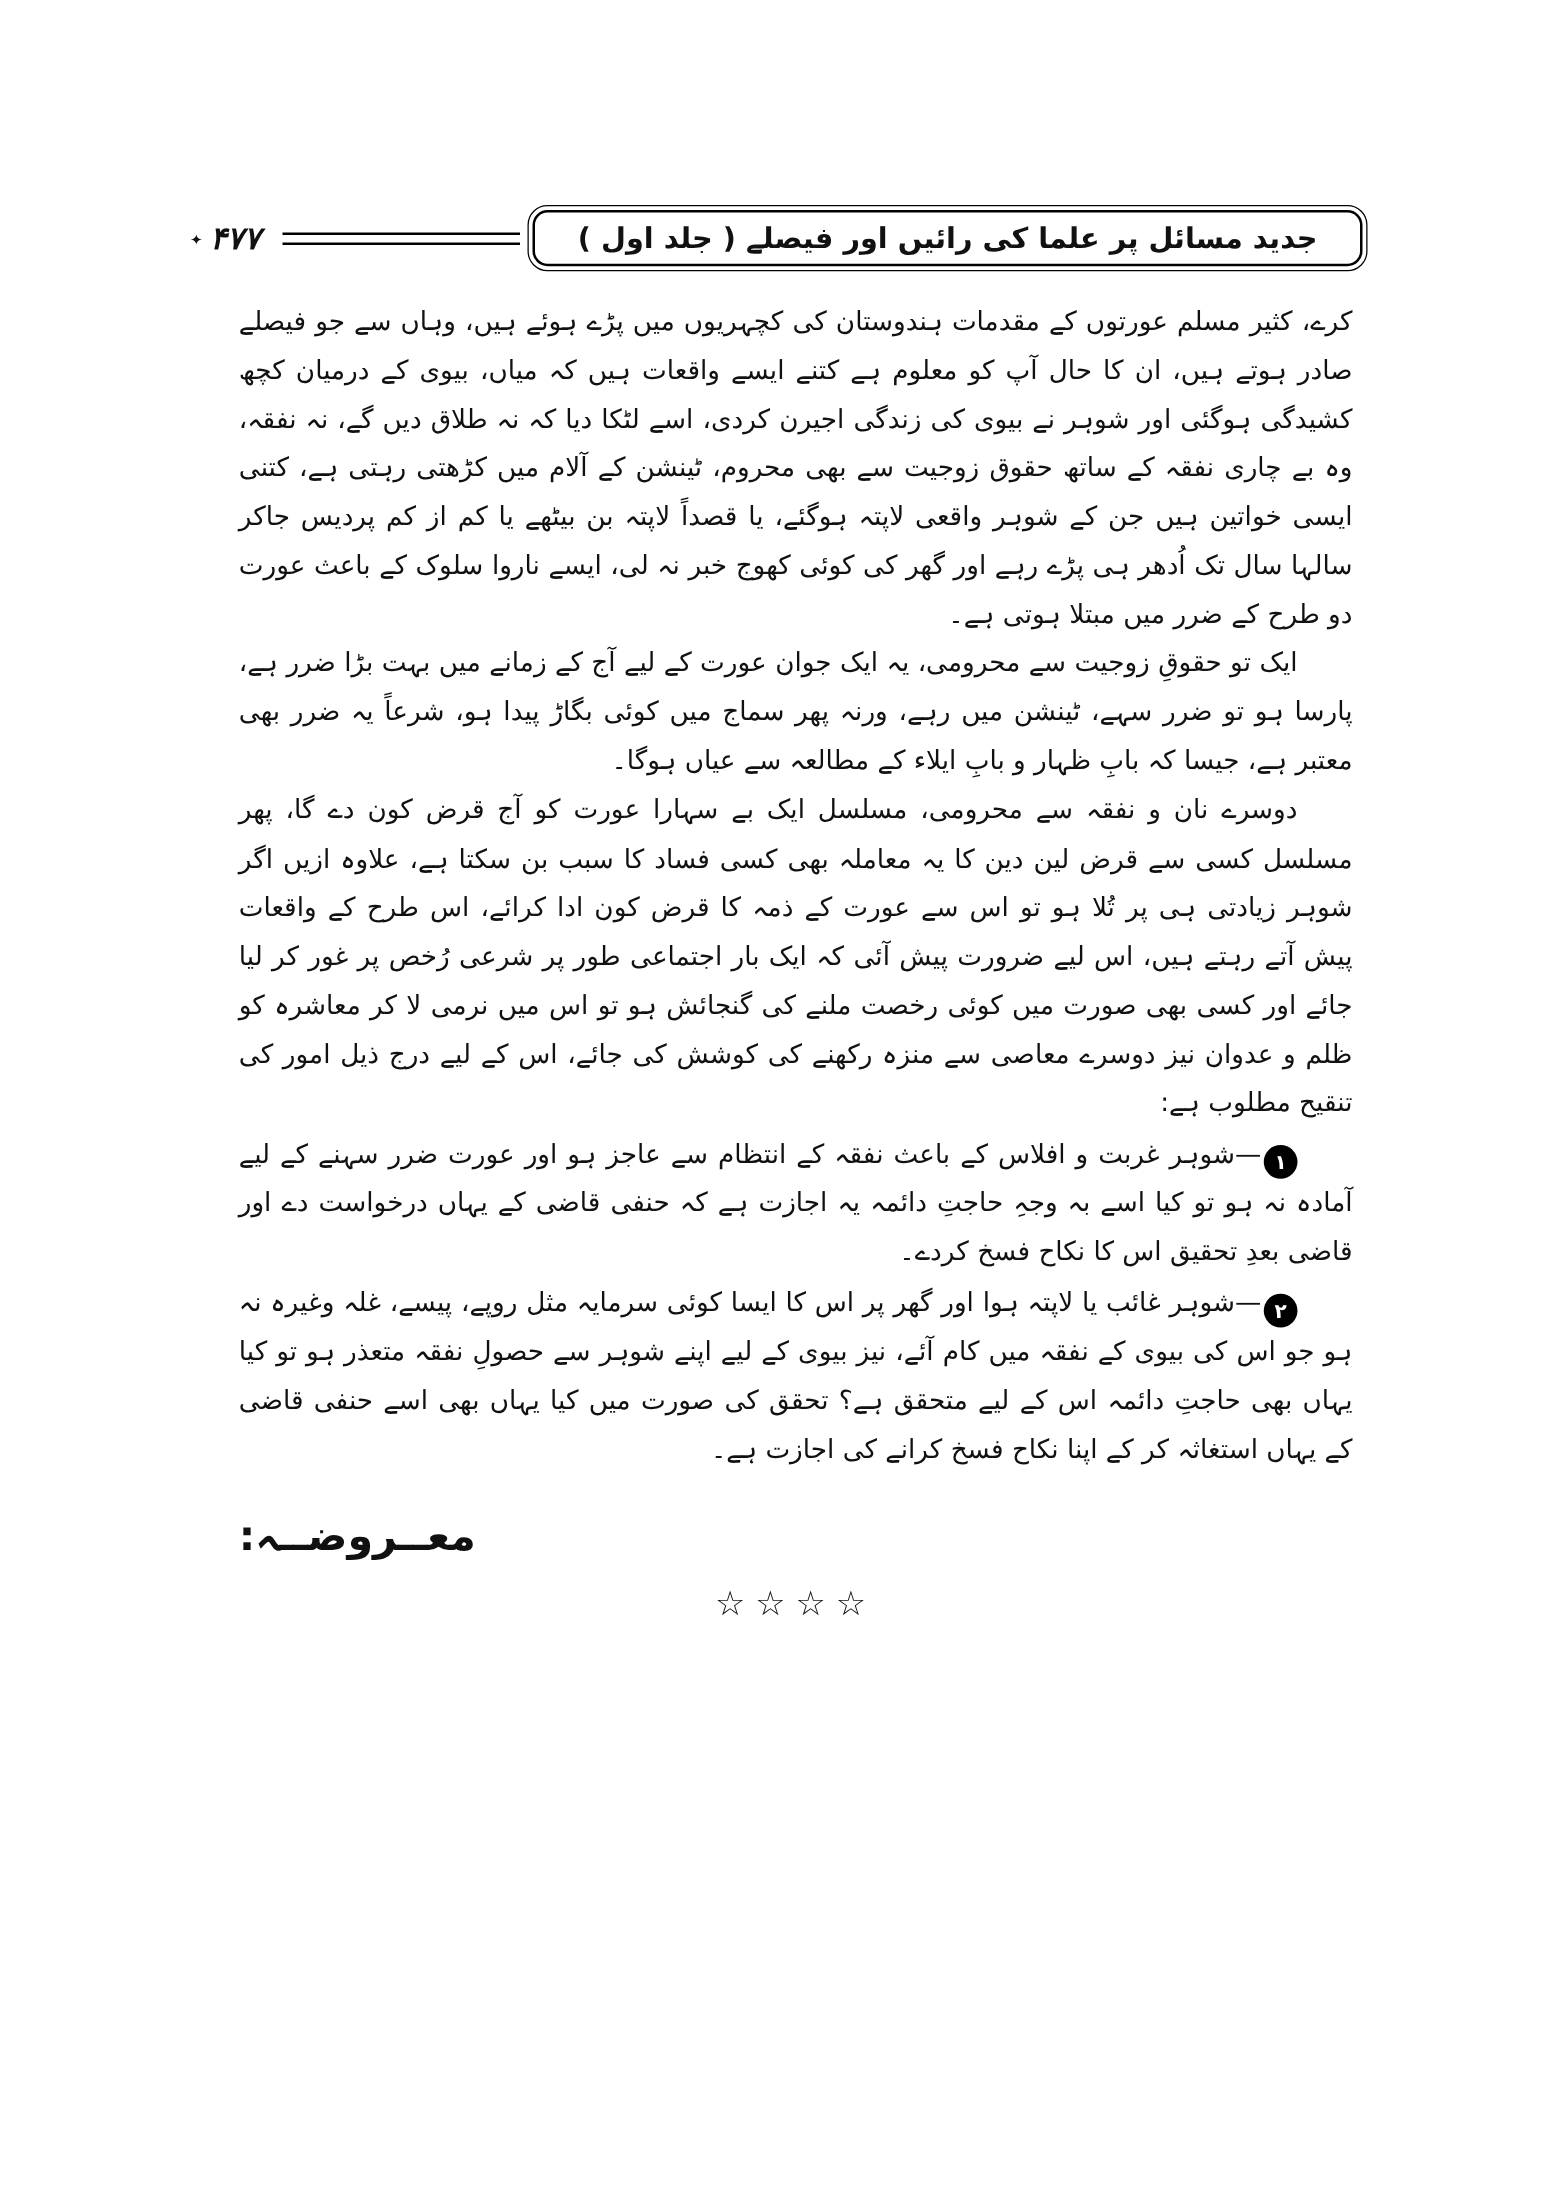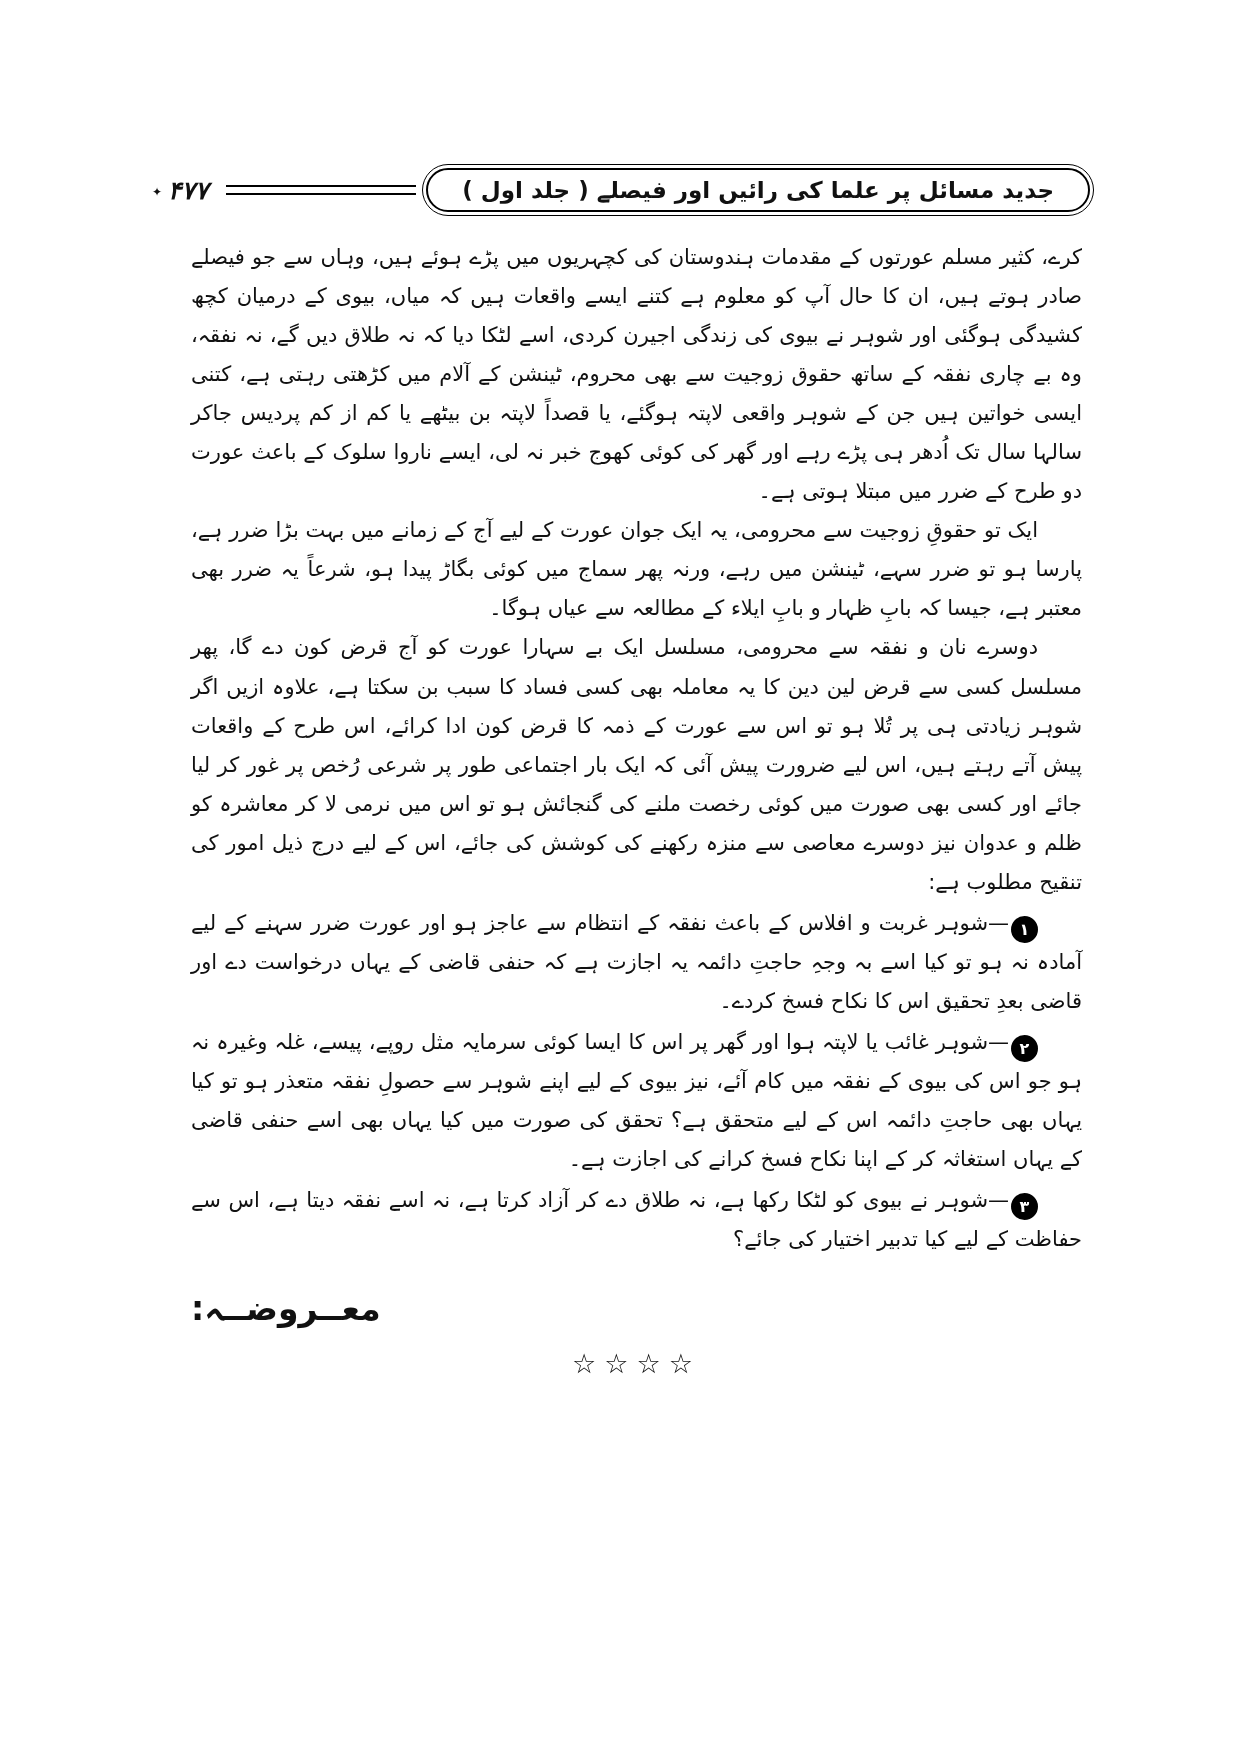--- a/index.html
+++ b/index.html
@@ -46,21 +46,21 @@
     flex: 1;
     height: 6px;
     border-top: 2px solid #000;
     border-bottom: 2px solid #000;
     margin: 0 10px;
   }
   .cartouche {
     border: 2px solid #000;
     outline: 1px solid #000;
     outline-offset: 3px;
-    border-radius: 22px;
+    border-radius: 12px;
     padding: 7px 34px;
     white-space: nowrap;
     background: #fff;
   }
   .cartouche .title-text {
     font-size: 23px;
     font-weight: bold;
     direction: rtl;
     unicode-bidi: embed;
   }
@@ -140,23 +140,20 @@
     <p class="para indent">دوسرے نان و نفقہ سے محرومی، مسلسل ایک بے سہارا عورت کو آج قرض کون دے گا، پھر مسلسل کسی سے قرض لین دین کا یہ معاملہ بھی کسی فساد کا سبب بن سکتا ہے، علاوہ ازیں اگر شوہر زیادتی ہی پر تُلا ہو تو اس سے عورت کے ذمہ کا قرض کون ادا کرائے، اس طرح کے واقعات پیش آتے رہتے ہیں، اس لیے ضرورت پیش آئی کہ ایک بار اجتماعی طور پر شرعی رُخص پر غور کر لیا جائے اور کسی بھی صورت میں کوئی رخصت ملنے کی گنجائش ہو تو اس میں نرمی لا کر معاشرہ کو ظلم و عدوان نیز دوسرے معاصی سے منزہ رکھنے کی کوشش کی جائے، اس کے لیے درج ذیل امور کی تنقیح مطلوب ہے:</p>
 
     <p class="para item">
       <span class="badge">۱</span><span>—شوہر غربت و افلاس کے باعث نفقہ کے انتظام سے عاجز ہو اور عورت ضرر سہنے کے لیے آمادہ نہ ہو تو کیا اسے بہ وجہِ حاجتِ دائمہ یہ اجازت ہے کہ حنفی قاضی کے یہاں درخواست دے اور قاضی بعدِ تحقیق اس کا نکاح فسخ کردے۔</span>
     </p>
 
     <p class="para item">
       <span class="badge">۲</span><span>—شوہر غائب یا لاپتہ ہوا اور گھر پر اس کا ایسا کوئی سرمایہ مثل روپے، پیسے، غلہ وغیرہ نہ ہو جو اس کی بیوی کے نفقہ میں کام آئے، نیز بیوی کے لیے اپنے شوہر سے حصولِ نفقہ متعذر ہو تو کیا یہاں بھی حاجتِ دائمہ اس کے لیے متحقق ہے؟ تحقق کی صورت میں کیا یہاں بھی اسے حنفی قاضی کے یہاں استغاثہ کر کے اپنا نکاح فسخ کرانے کی اجازت ہے۔</span>
     </p>
 
-    <p class="para item">
-      <span class="badge">۳</span><span>—شوہر نے بیوی کو لٹکا رکھا ہے، نہ طلاق دے کر آزاد کرتا ہے، نہ اسے نفقہ دیتا ہے، اس سے حفاظت کے لیے کیا تدبیر اختیار کی جائے؟</span>
-    </p>
 
     <h2 class="heading">معــروضــہ:</h2>
 
 
     <div class="stars">☆☆☆☆</div>
 
   </div>
 
 </div>
 

